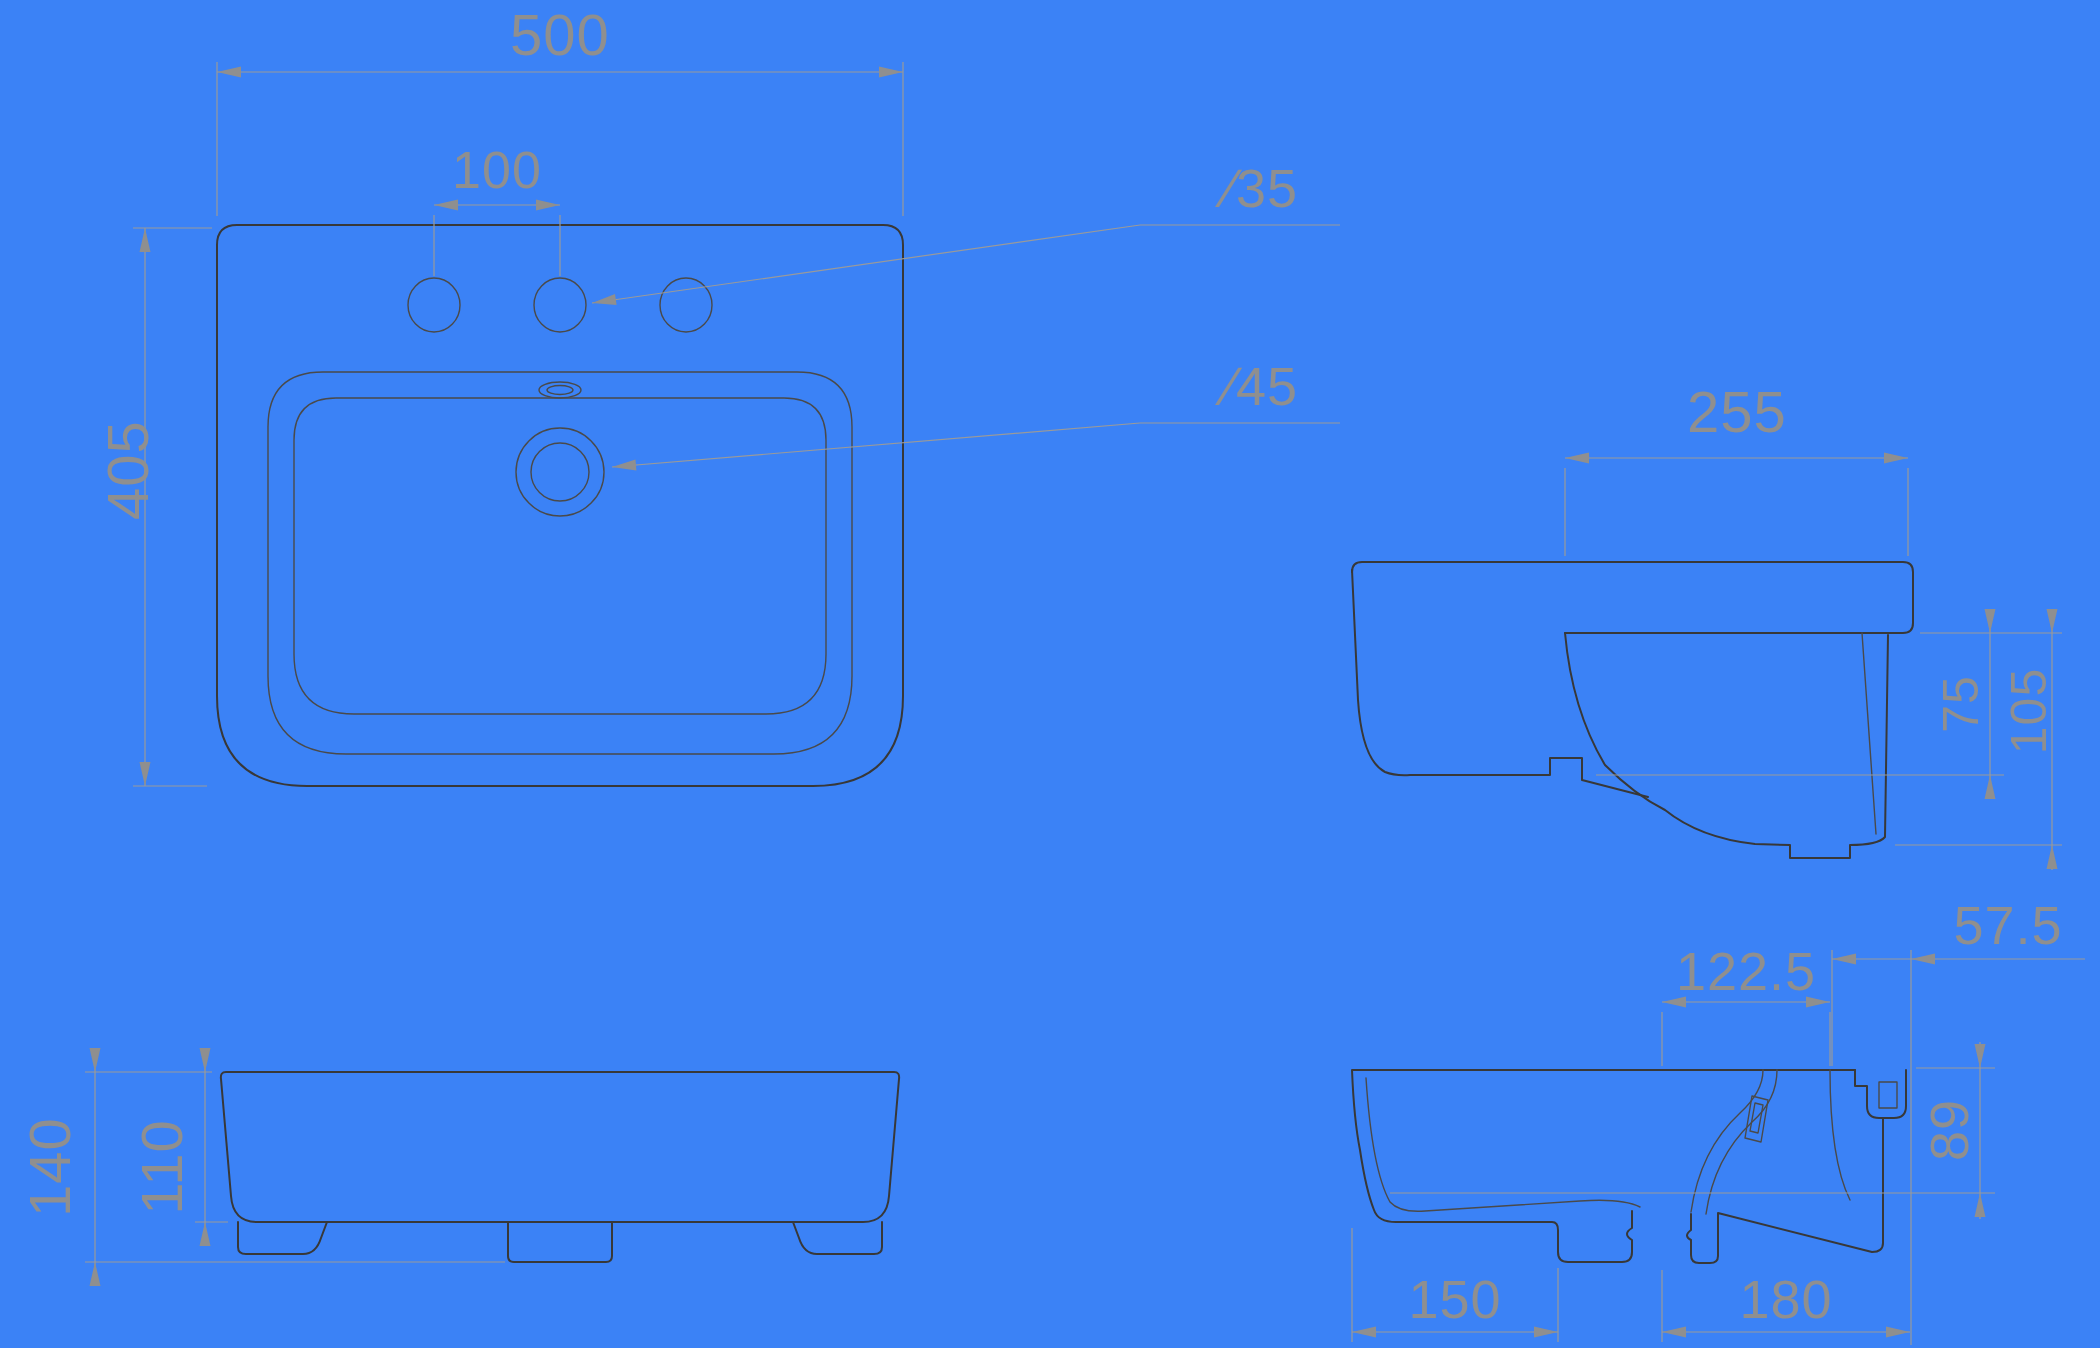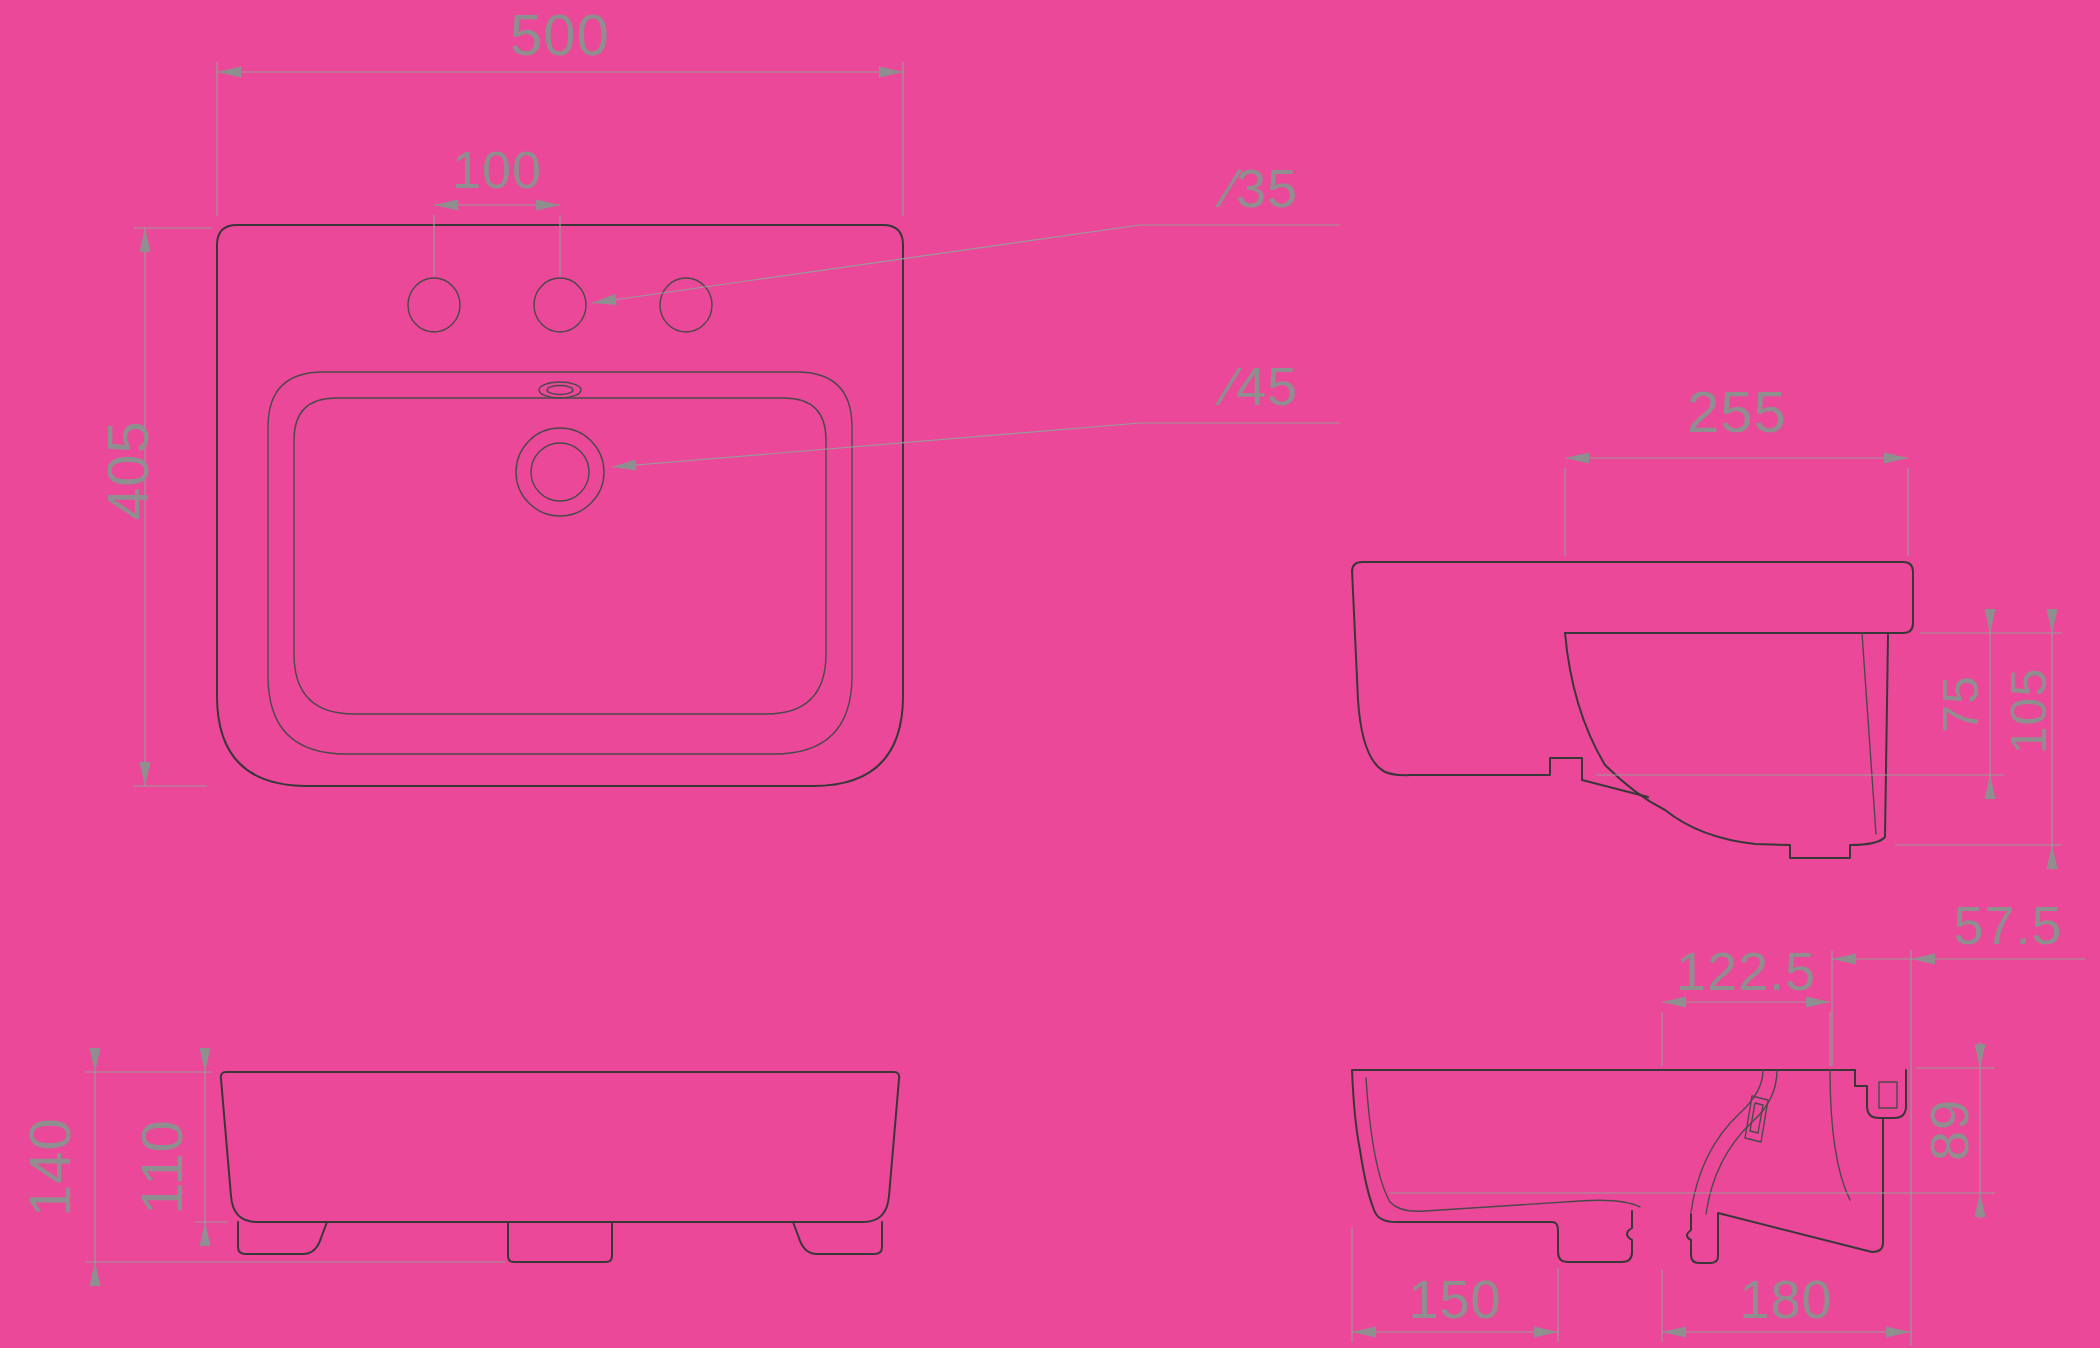--- a/index.html
+++ b/index.html
@@ -1,16 +1,16 @@
 <!DOCTYPE html>
 <html><head>
 <meta charset="utf-8">
 <style>
   html,body{margin:0;padding:0;background:#fff;}
-  #canvas{position:relative;width:2100px;height:1348px;background:#ec4899;overflow:hidden;
+  #canvas{position:relative;width:2100px;height:1348px;background:#3b82f6;overflow:hidden;
           font-family:"Liberation Sans", sans-serif;}
   svg{position:absolute;left:0;top:0;}
   .geo{fill:none;stroke:#383838;stroke-width:2;stroke-linejoin:round;stroke-linecap:round;}
   .geo-thin{fill:none;stroke:#4a4a4a;stroke-width:1.4;stroke-linejoin:round;stroke-linecap:round;}
   .dim{fill:none;stroke:#9a9a9a;stroke-width:1.2;stroke-linecap:butt;}
   .arr{fill:#8f8f8f;stroke:none;}
   .dtxt{fill:#8f8f8f;font-family:"Liberation Sans",sans-serif;letter-spacing:1px;}
   .f58{font-size:58px;} .f54{font-size:54px;} .f52{font-size:52px;} .f50{font-size:50px;}
 </style>
 </head>

